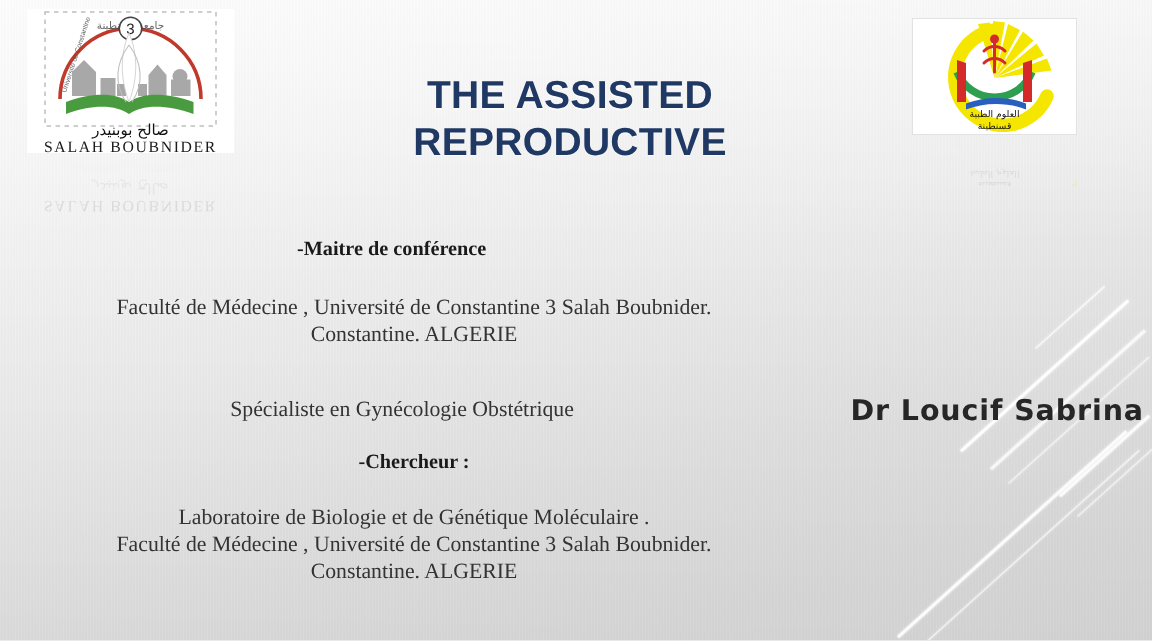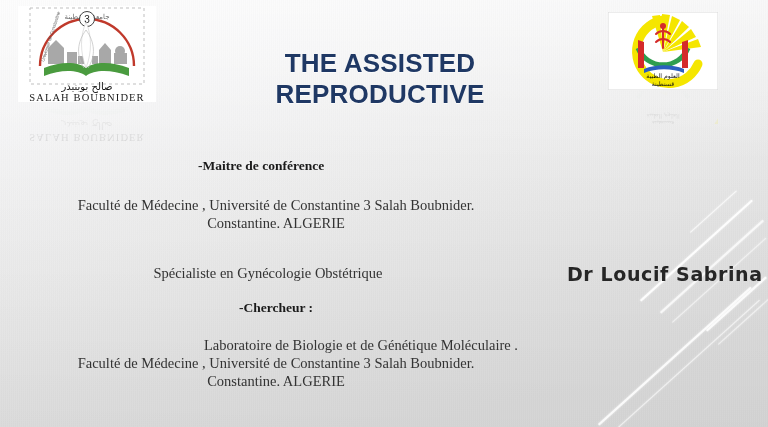--- a/index.html
+++ b/index.html
@@ -215,20 +215,20 @@
 
   <div class="body-line b-center b-bold" id="line-maitre" style="left:198px;width:auto;text-align:left;">-Maitre de conférence</div>
 
   <div class="body-line b-center b-reg" id="line-fac1" style="left:34px;width:484px;">Faculté de Médecine , Université de Constantine 3 Salah Boubnider.</div>
   <div class="body-line b-center b-reg" id="line-fac1b" style="left:34px;width:484px;">Constantine. ALGERIE</div>
 
   <div class="body-line b-center b-reg" id="line-spec" style="left:26px;width:484px;">Spécialiste en Gynécologie Obstétrique</div>
 
   <div class="body-line b-center b-bold" id="line-cherch" style="left:34px;width:484px;">-Chercheur :</div>
 
-  <div class="body-line b-center b-reg" id="line-lab" style="left:34px;width:484px;text-align:right;">Laboratoire de Biologie  et de Génétique  Moléculaire .</div>
+  <div class="body-line b-center b-reg" id="line-lab" style="left:34px;width:484px;">Laboratoire de Biologie  et de Génétique  Moléculaire .</div>
   <div class="body-line b-center b-reg" id="line-fac2" style="left:34px;width:484px;">Faculté de Médecine , Université de Constantine 3 Salah Boubnider.</div>
   <div class="body-line b-center b-reg" id="line-fac2b" style="left:34px;width:484px;">Constantine. ALGERIE</div>
 
   <div id="doctor-name">Dr Loucif  Sabrina</div>
 
 
 </div>
 
 </body></html>

